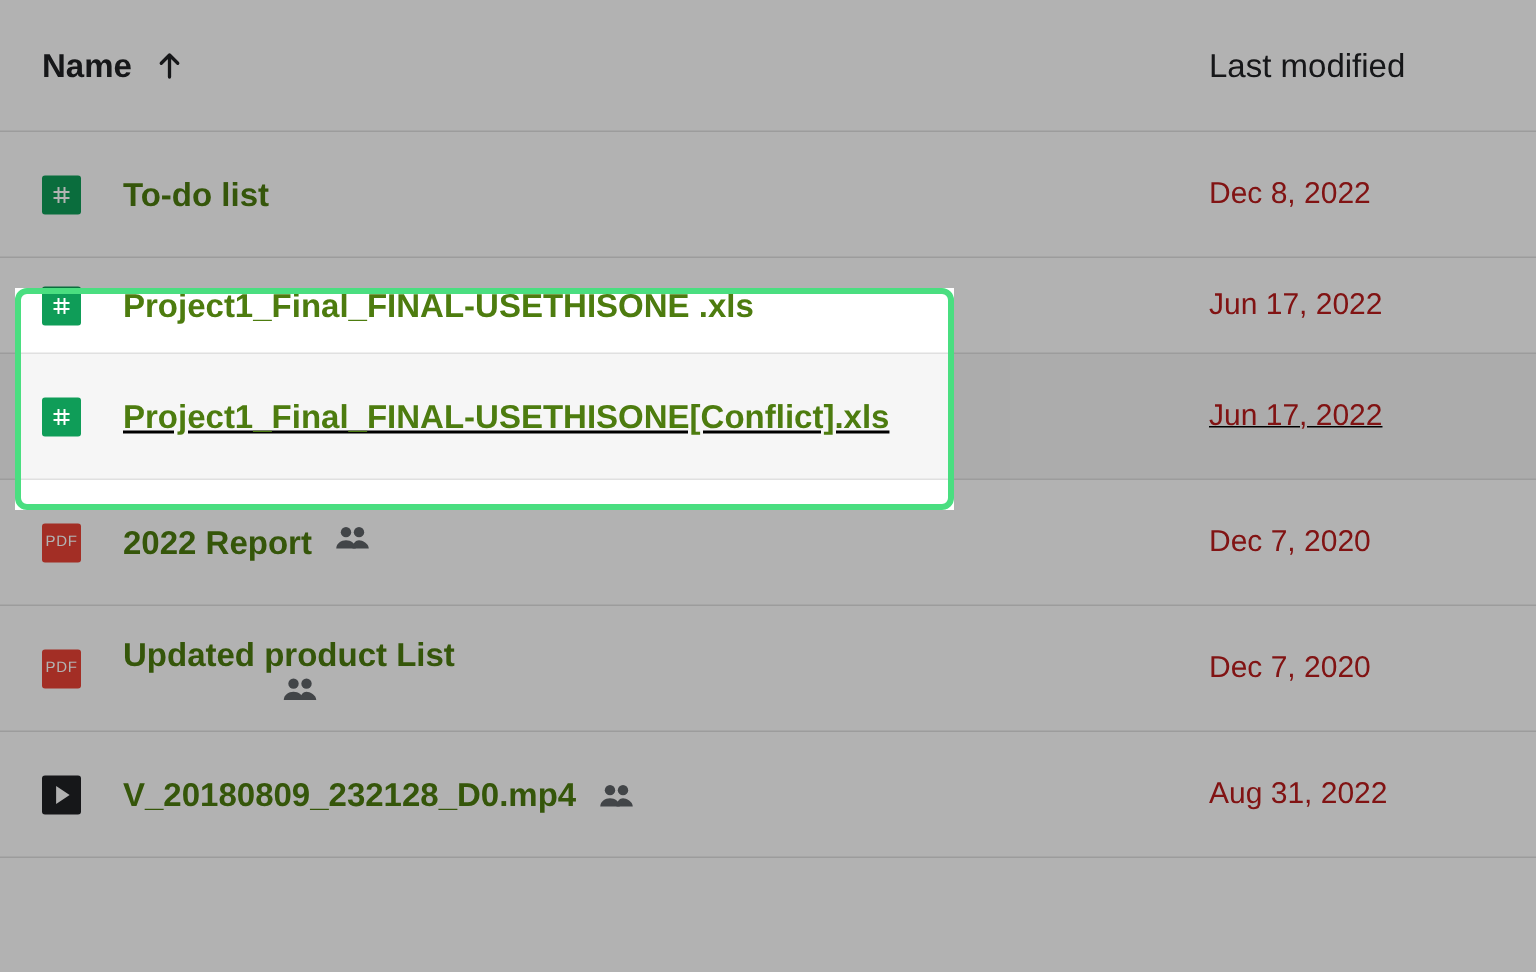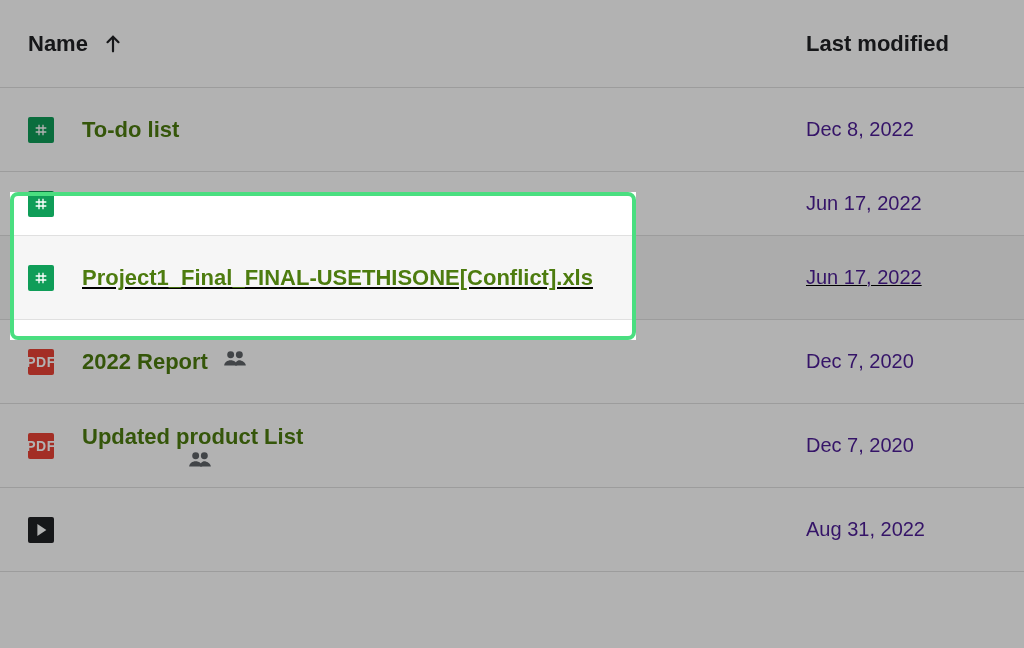--- a/index.html
+++ b/index.html
@@ -10,41 +10,41 @@
   .header-row {
     display: flex; align-items: center;
     padding: 0 28px;
     height: 88px;
     border-bottom: 1px solid #e0e0e0;
   }
   .name-col { flex: 1; display: flex; align-items: center; gap: 14px; }
   .date-col { width: 190px; text-align: left; }
 
   .col-title { font-size: 22px; font-weight: 700; color: #202124; }
-  .col-title.date { font-weight: 700; }
+  .col-title.date { font-weight: 400; }
 
   .sort-arrow { display: inline-flex; }
 
   .row {
     display: flex; align-items: center;
     padding: 0 28px;
     height: 84px;
     border-bottom: 1px solid #e0e0e0;
     background: #ffffff;
     position: relative;
   }
   .row .file-name { font-size: 22px; color: #4d7c0f; font-weight: 600; }
-  .row .date { font-size: 20px; color: #4c1d95; font-weight: 500; }
+  .row .date { font-size: 20px; color: #b91c1c; font-weight: 500; }
   .row .name-cell { flex: 1; display: flex; align-items: center; gap: 28px; }
   .row .date-cell { width: 190px; text-align: left; }
 
   .icon { width: 26px; height: 26px; display: inline-flex; align-items: center; justify-content: center; flex-shrink: 0; }
   .sheets-icon { background: #0f9d58; border-radius: 2px; }
   .pdf-icon { background: #ea4335; border-radius: 2px; display:inline-flex; align-items:center; justify-content:center; }
-  .pdf-label { font-size: 14px; color: #fff; font-weight: 700; letter-spacing: 0.5px; }
+  .pdf-label { font-size: 10px; color: #fff; font-weight: 400; letter-spacing: 0.5px; }
   .video-icon { background: #202124; border-radius: 2px; position: relative; }
   .video-icon .play { position:absolute; left:50%; top:50%; width:0; height:0; border-left:9px solid #fff; border-top:6px solid transparent; border-bottom:6px solid transparent; transform:translate(-40%,-50%); }
 
   .shared-icon { margin-left: 14px; display: inline-flex; align-items: center; }
 
   
   .dimmer {
     position: absolute;
     left: 0; right: 0;
     background: rgba(0,0,0,0.30);
@@ -102,20 +102,21 @@
     </div>
   </div>
 
   <div class="row" style="height:64px;">
     <div class="name-cell">
       <span class="icon sheets-icon">
         <svg width="16" height="16" viewBox="0 0 24 24">
             <path d="M4 9h16M4 15h16M9 4v16M15 4v16" stroke="#ffffff" stroke-width="2"></path>
           </svg>
       </span>
+      <span class="file-name">Project1_Final_FINAL-USETHISONE .xls</span>
     </div>
     <div class="date-cell">
       <span class="date">Jun 17, 2022</span>
     </div>
   </div>
 
   <div class="row" style="background:#f6f6f6;height:84px;text-decoration:underline;">
     <div class="name-cell">
       <span class="icon sheets-icon">
         <svg width="16" height="16" viewBox="0 0 24 24">
@@ -171,20 +172,31 @@
     <div class="date-cell">
       <span class="date">Dec 7, 2020</span>
     </div>
   </div>
 
   <div class="row">
     <div class="name-cell">
       <span class="icon video-icon">
           <span class="play"></span>
         </span>
+      <span style="display:flex;align-items:center;">
+        <span class="file-name">V_20180809_232128_D0.mp4</span>
+        <span class="shared-icon">
+          <svg width="26" height="18" viewBox="0 0 24 16">
+              <circle cx="8" cy="5" r="3.2" fill="#5f6368"></circle>
+              <circle cx="16" cy="5" r="3.2" fill="#5f6368"></circle>
+              <path d="M2 15c0-3 3-5 6-5s6 2 6 5" fill="#5f6368"></path>
+              <path d="M12 15c0-3 2-5 4-5s6 2 6 5" fill="#5f6368"></path>
+            </svg>
+        </span>
+      </span>
     </div>
     <div class="date-cell">
       <span class="date">Aug 31, 2022</span>
     </div>
   </div>
 
   <div class="dimmer top"></div>
   <div class="dimmer bottom"></div>
   <div class="dimmer left"></div>
   <div class="dimmer right"></div>

